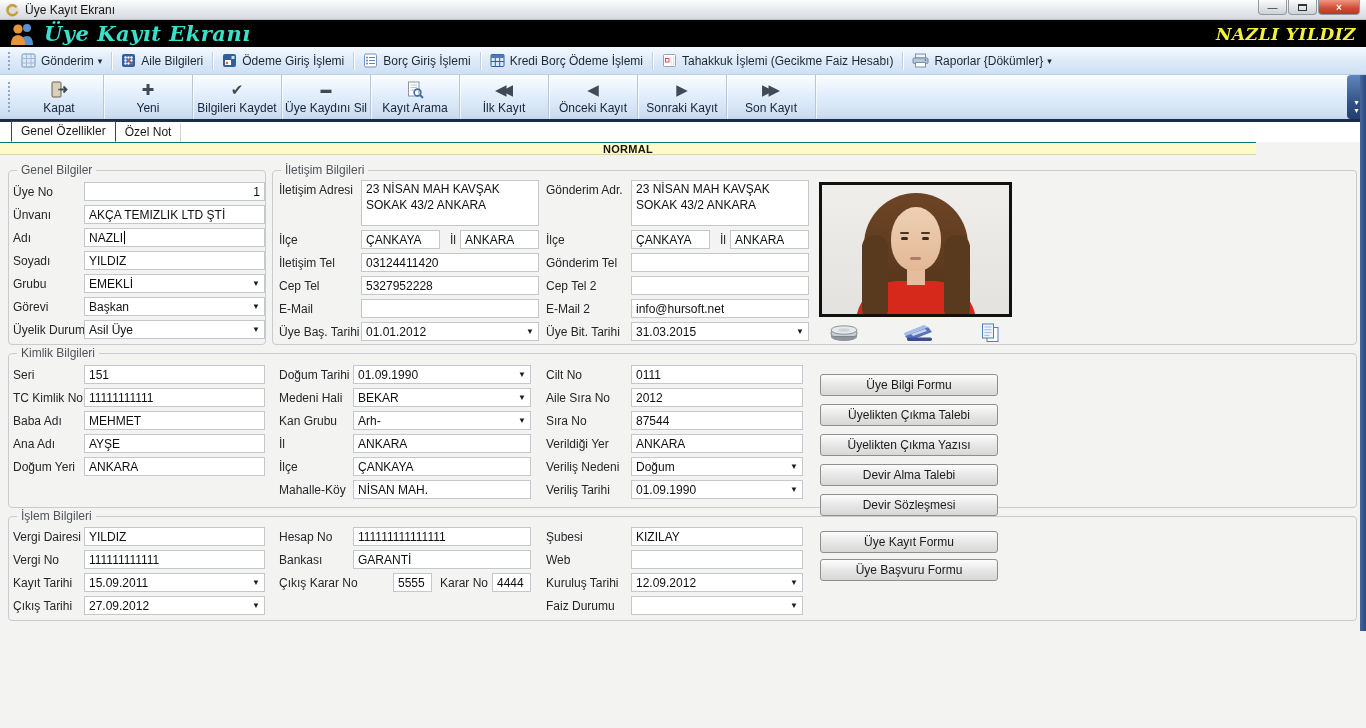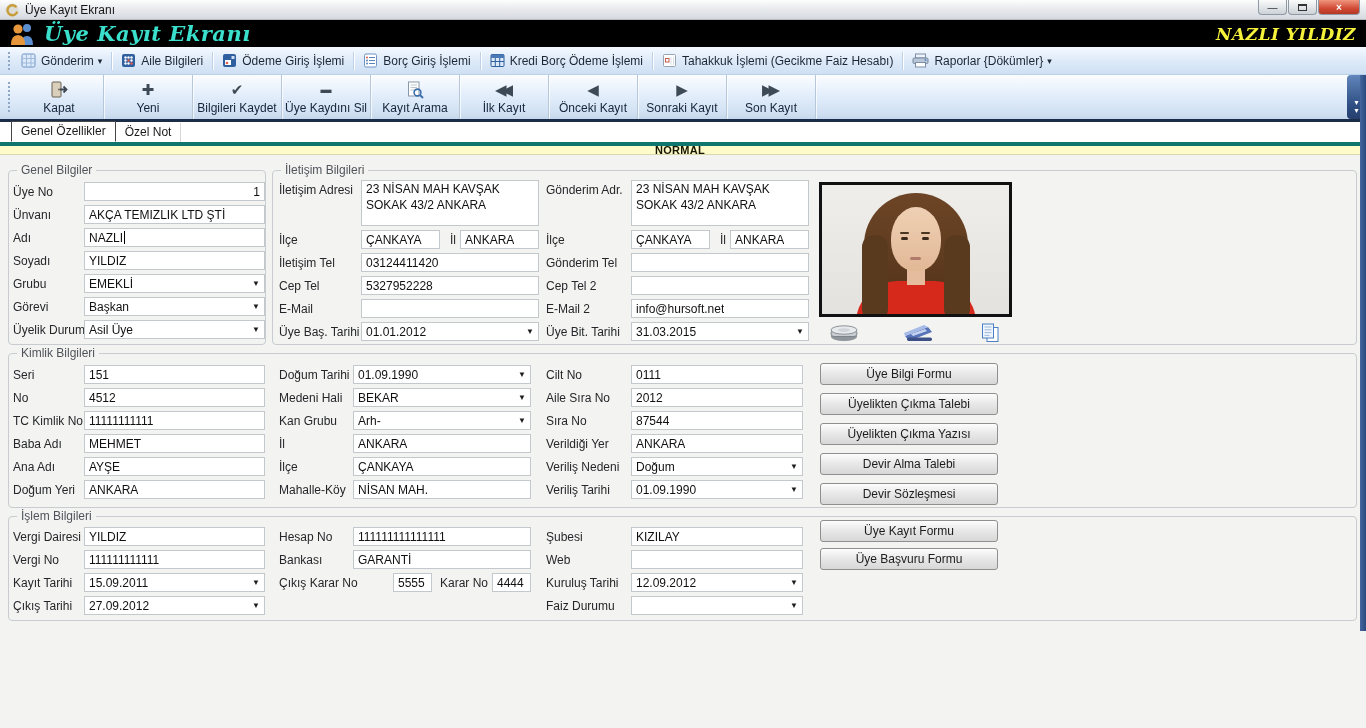--- a/index.html
+++ b/index.html
@@ -59,22 +59,22 @@
   .navline { position:absolute; left:0; top:119px; width:1366px; height:3px; background:#1a2c47; }
 
   
   .tabrow { position:absolute; left:0; top:122px; width:1366px; height:20px; background:#fff;
     display:flex; align-items:flex-end; padding-left:11px; }
   .tab { font-size:12px; color:#1a1a1a; padding:2px 9px 3px 9px; cursor:default; }
   .tab.active { border:1px solid #454545; border-bottom:1px solid #fff; background:#fff; }
   .tab.inactive { border-right:1px solid #d7d7d7; }
 
   
-  .banner { position:absolute; left:0; top:142px; width:1360px; height:13px;
-    background:#fcfbc9; border-top:4px solid #0f766e; border-bottom:1px solid #d8d8ae;
+  .banner { position:absolute; left:0; top:142px; width:1256px; height:13px;
+    background:#fcfbc9; border-top:1px solid #0f766e; border-bottom:1px solid #d8d8ae;
     display:flex; align-items:center; justify-content:center; }
   .banner span { font-size:11px; font-weight:bold; color:#151500; letter-spacing:.3px; }
 
   
   .rightstrip { position:absolute; left:1360px; top:75px; width:6px; height:556px;
     background:linear-gradient(90deg,#45679e,#2b4a7e); }
 
   
   .gbox { position:absolute; border:1px solid #c8ccd0; border-radius:4px; }
   .gbox .legend { position:absolute; top:-8px; left:8px; background:#f3f4f2; padding:0 4px;
@@ -116,21 +116,21 @@
   .browL,.browR { position:absolute; top:25px; width:9px; height:2px; background:#4a3categorie; background:#4a3520; border-radius:2px; }
   .browL{left:9px} .browR{left:30px}
   .mouth { position:absolute; top:50px; left:19px; width:11px; height:2.5px; background:#b07a6a; border-radius:2px; }
   .phototools { position:absolute; left:546px; top:152px; width:193px; display:flex;
     justify-content:space-between; padding:0 10px; align-items:center; }
   .ptool { cursor:pointer; }
 
   
   .sbtn { position:absolute; left:820px; width:178px; height:22px;
     background:linear-gradient(#fdfdfd,#e9e9e9 45%,#d7d7d7); border:1px solid #8f8f8f; border-radius:3px;
-    display:flex; align-items:center; justify-content:center; font-size:12px; color:#1c1c1c; cursor:default; }
+    display:flex; align-items:center; justify-content:center; font-size:12px; color:#1c1c1c; cursor:default;margin-top:11px; }
 </style>
 </head>
 <body>
 
 <div class="screen">
 
   <div class="titlebar">
     <svg width="14" height="14" viewBox="0 0 14 14">
         <circle cx="7" cy="7" r="6.5" fill="#dddcd6"></circle>
         <path d="M11.5 4.2 a5 5 0 1 0 .8 4.5" stroke="#c79d3a" stroke-width="2.4" fill="none"></path>
@@ -490,26 +490,20 @@
   <div class="gbox" style="left:8px; top:353px; width:1349px; height:155px;">
     <span class="legend">Kimlik Bilgileri</span>
     <div class="col" style="left:4px; top:9px; width:252px;">
       <div class="fr">
           <span class="fl w71">Seri</span>
         <div class="inp">
             <span class="val">151</span>
           </div>
         </div>
       <div class="fr">
-          <span class="fl w71">No</span>
-        <div class="inp">
-            <span class="val">4512</span>
-          </div>
-        </div>
-      <div class="fr">
           <span class="fl w71">TC Kimlik No</span>
         <div class="inp">
             <span class="val">11111111111</span>
           </div>
         </div>
       <div class="fr">
           <span class="fl w71">Baba Adı</span>
         <div class="inp">
             <span class="val">MEHMET</span>
           </div>

